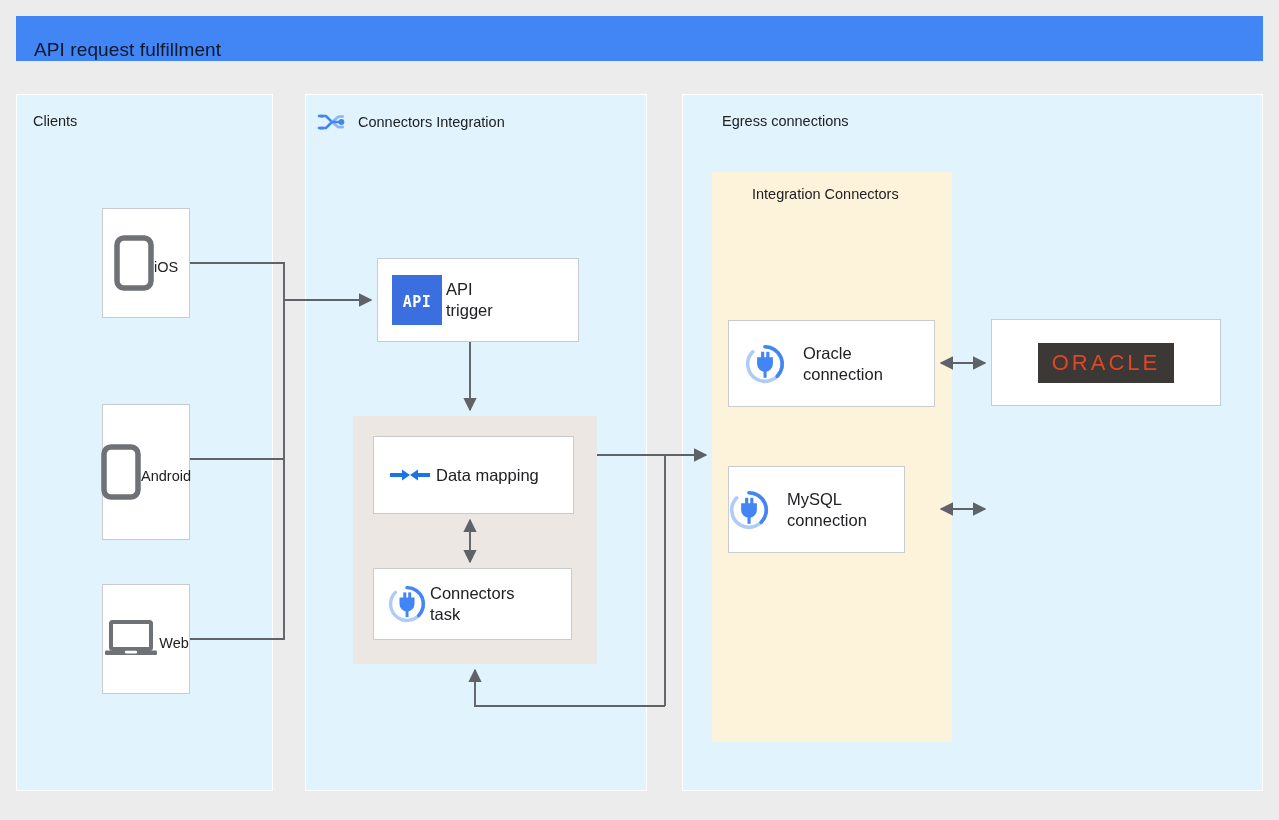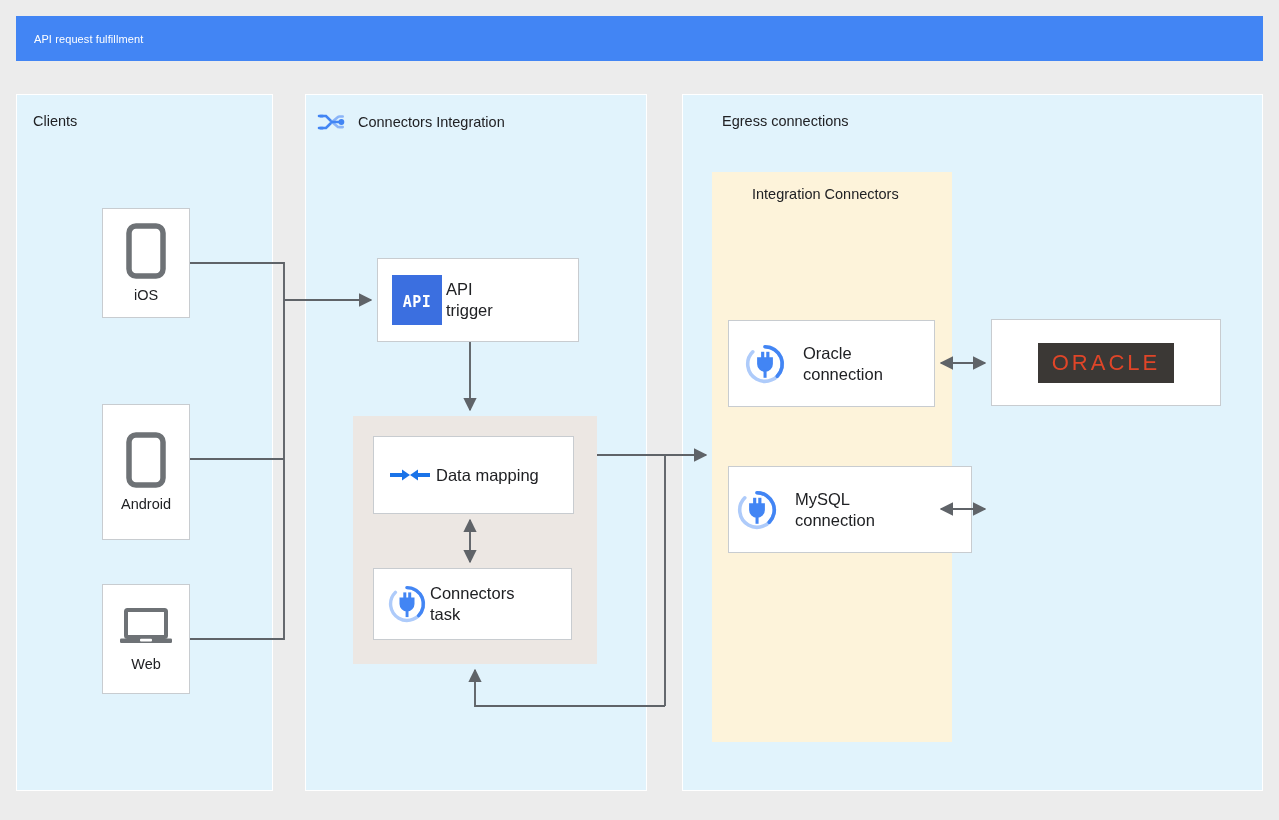--- a/index.html
+++ b/index.html
@@ -8,24 +8,24 @@
     background:#ececec;
     font-family:"Liberation Sans",sans-serif;
     color:#202124;
     overflow:hidden;
   }
   .canvas{position:relative;width:1279px;height:820px;}
 
   
   .titlebar{
     position:absolute;left:16px;top:16px;width:1247px;height:45px;
-    background:#4285f4;color:#ffffff;
-    display:flex;align-items:center;
+    background:#4285f4;color:#0f172a;
+    display:flex;align-items:flex-end;
     box-sizing:border-box;padding-left:18px;
-    font-size:11px;letter-spacing:.1px;
+    font-size:19px;letter-spacing:.1px;
   }
 
   
   .panel{
     position:absolute;box-sizing:border-box;
     background:#e1f3fc;border:1px solid #ffffff;
   }
   .panel-title{
     position:absolute;font-size:14.5px;color:#202124;
     white-space:nowrap;
@@ -50,34 +50,34 @@
     background:#ffffff;border:1px solid #c8ccd0;
     display:flex;align-items:center;
   }
   .node-label{
     font-size:16.5px;color:#202124;line-height:1.25;
     white-space:pre-line;
   }
 
   
   .client{
-    flex-direction:column;justify-content:center;align-items:center;
+    flex-direction:row;justify-content:center;align-items:center;
   }
   .client .client-label{font-size:14.5px;color:#202124;margin-top:8px;}
 
   #node-ios{left:102px;top:208px;width:88px;height:110px;}
   #node-android{left:102px;top:404px;width:88px;height:136px;}
   #node-web{left:102px;top:584px;width:88px;height:110px;}
 
   #node-apitrigger{left:377px;top:258px;width:202px;height:84px;padding-left:14px;gap:4px;}
   #node-datamapping{left:373px;top:436px;width:201px;height:78px;padding-left:14px;gap:4px;}
   #node-connectorstask{left:373px;top:568px;width:199px;height:72px;padding-left:14px;gap:4px;}
 
   #node-oracleconn{left:728px;top:320px;width:207px;height:87px;padding-left:16px;gap:18px;}
-  #node-mysqlconn{left:728px;top:466px;width:244px;height:87px;padding-left:8px;gap:18px;}
+  #node-mysqlconn{left:728px;top:466px;width:177px;height:87px;padding-left:0;gap:18px;}
 
   #node-oraclelogo{left:991px;top:319px;width:230px;height:87px;justify-content:center;}
   #node-mysqllogo{left:991px;top:466px;width:230px;height:87px;justify-content:center;}
 
   
   .icon{display:block;flex:0 0 auto;}
 
   
   .oracle-mark{
     background:#3b3835;padding:7px 14px;display:flex;align-items:center;

